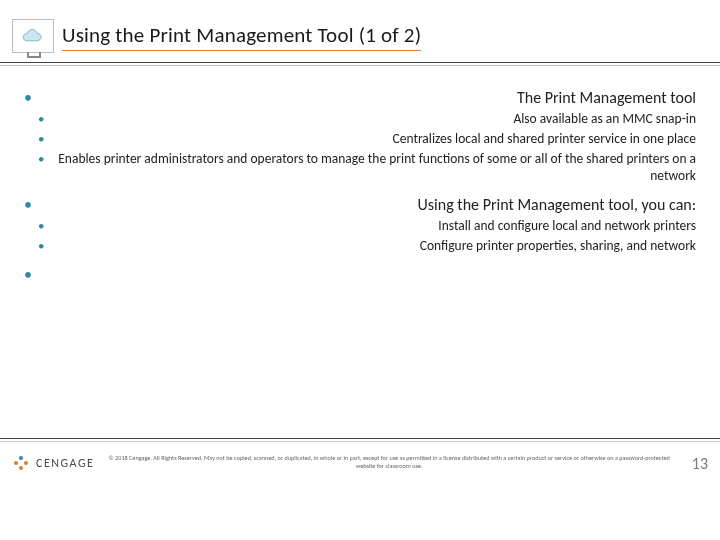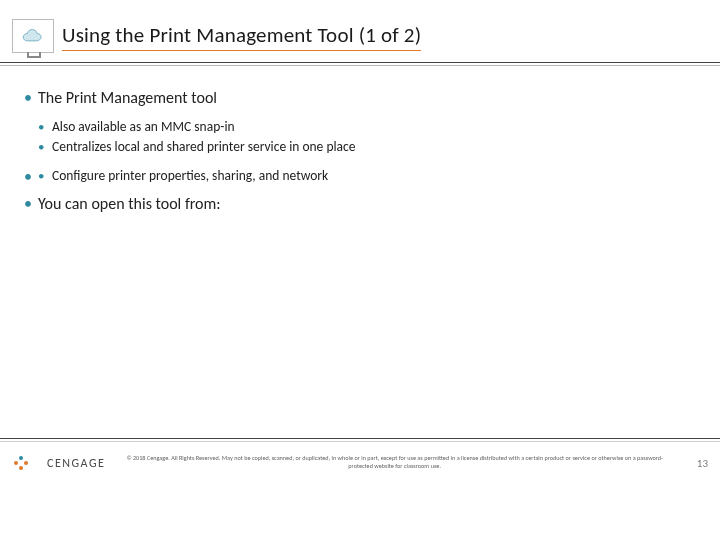--- a/index.html
+++ b/index.html
@@ -11,44 +11,44 @@
   .title-icon-box { width: 42px; height: 34px; border: 1px solid #bbb; display: flex; align-items: center; justify-content: center; margin-right: 8px; position: relative; }
   .title-icon-stand { position: absolute; bottom: -6px; left: 14px; width: 14px; height: 6px; border-bottom: 2px solid #888; border-left: 2px solid #888; border-right: 2px solid #888; }
   .cloud-svg { width: 26px; height: 18px; }
   .title-text { font-size: 21px; color: #1a1a1a; border-bottom: 1.5px solid #e07a2a; padding-bottom: 2px; letter-spacing: .2px; }
 
   .title-rule { position: absolute; top: 62px; left: 0; right: 0; height: 4px; }
   .title-rule::before { content: ""; position: absolute; top: 0; left: 0; right: 0; height: 1px; background: #444; }
   .title-rule::after  { content: ""; position: absolute; top: 3px; left: 0; right: 0; height: 1px; background: #bbb; }
 
   
-  .body { position: absolute; top: 88px; left: 24px; right: 24px; bottom: 54px; overflow: hidden; }
+  .body { position: absolute; top: 88px; left: 24px; right: 24px; bottom: 54px; overflow: hidden; text-align: right; }
   .lvl1 { list-style: none; }
   .lvl1 > li { position: relative; padding-left: 14px; margin-top: 10px; font-size: 16px; color: #222; }
   .lvl1 > li:first-child { margin-top: 0; }
   .lvl1 > li::before { content: "•"; position: absolute; left: 0; top: 0; color: #2e8aa0; font-size: 16px; line-height: 1.2; }
-  .lvl2 { list-style: none; margin-top: 11px; }
+  .lvl2 { list-style: none; margin-top: 3px; }
   .lvl2 > li { position: relative; padding-left: 14px; margin-top: 2px; font-size: 13.5px; line-height: 1.32; color: #222; }
   .lvl2 > li::before { content: "•"; position: absolute; left: 0; top: 0; color: #2e8aa0; font-size: 13px; }
 
   
   .footer-rule { position: absolute; bottom: 44px; left: 0; right: 0; height: 4px; }
   .footer-rule::before { content: ""; position: absolute; top: 0; left: 0; right: 0; height: 1px; background: #444; }
   .footer-rule::after  { content: ""; position: absolute; top: 3px; left: 0; right: 0; height: 1px; background: #ccc; }
 
   .footer { position: absolute; bottom: 6px; left: 14px; right: 12px; height: 34px; display: flex; align-items: center; }
-  .logo { display: flex; align-items: center; gap: 19px; color: #4a4a4a; font-size: 12px; letter-spacing: 1.5px; font-weight: 500; }
+  .logo { display: flex; align-items: center; gap: 8px; color: #4a4a4a; font-size: 12px; letter-spacing: 1.5px; font-weight: 500; }
   .logo-mark { width: 14px; height: 14px; position: relative; }
   .logo-mark span { position: absolute; width: 4px; height: 4px; background: #e07a2a; border-radius: 50%; }
   .logo-mark span:nth-child(1){ top:0; left:5px; background:#2e8aa0;}
   .logo-mark span:nth-child(2){ top:5px; left:0;}
   .logo-mark span:nth-child(3){ top:5px; left:10px;}
   .logo-mark span:nth-child(4){ top:10px; left:5px;}
   .copyright { flex: 1; text-align: center; font-size: 6.2px; color: #666; line-height: 1.25; padding: 0 12px; }
-  .pagenum { font-size: 11px; color: #7a7a7a; width: 24px; text-align: right; }
+  .pagenum { font-size: 16px; color: #7a7a7a; width: 24px; text-align: right; }
 </style>
 </head>
 <body>
 
 <div class="slide">
 
   <div class="title-row">
     <div class="title-icon-box">
       <svg class="cloud-svg" viewBox="0 0 32 20">
         <path d="M9 16c-3 0-5-2-5-4.5S6 7 9 7c.4-3 3-5 6-5s5.6 2 6 5c3 0 5 2 5 4.5S23 16 20 16H9z" fill="#cfe6ef" stroke="#6aa7bd" stroke-width="1"></path>
@@ -60,29 +60,31 @@
 
   <div class="title-rule"></div>
 
   <div class="body">
     <ul class="lvl1">
       <li>
         <span>The Print Management tool</span>
         <ul class="lvl2">
           <li>Also available as an MMC snap-in</li>
           <li>Centralizes local and shared printer service in one place</li>
+          <li>Enables printer administrators and operators to manage the print functions of some or all of the shared printers on a network</li>
         </ul>
       </li>
       <li>
+        <span>Using the Print Management tool, you can:</span>
         <ul class="lvl2">
+          <li>Install and configure local and network printers</li>
           <li>Configure printer properties, sharing, and network</li>
         </ul>
       </li>
       <li>
-        <span>You can open this tool from:</span>
       </li>
     </ul>
   </div>
 
   <div class="footer-rule"></div>
 
   <div class="footer">
     <div class="logo">
       <div class="logo-mark">
           <span></span>

